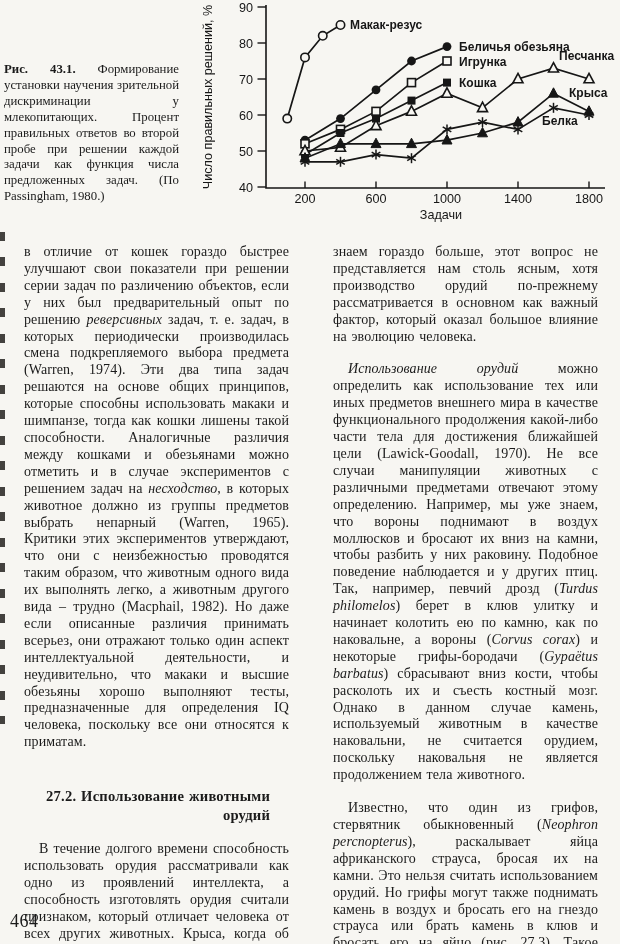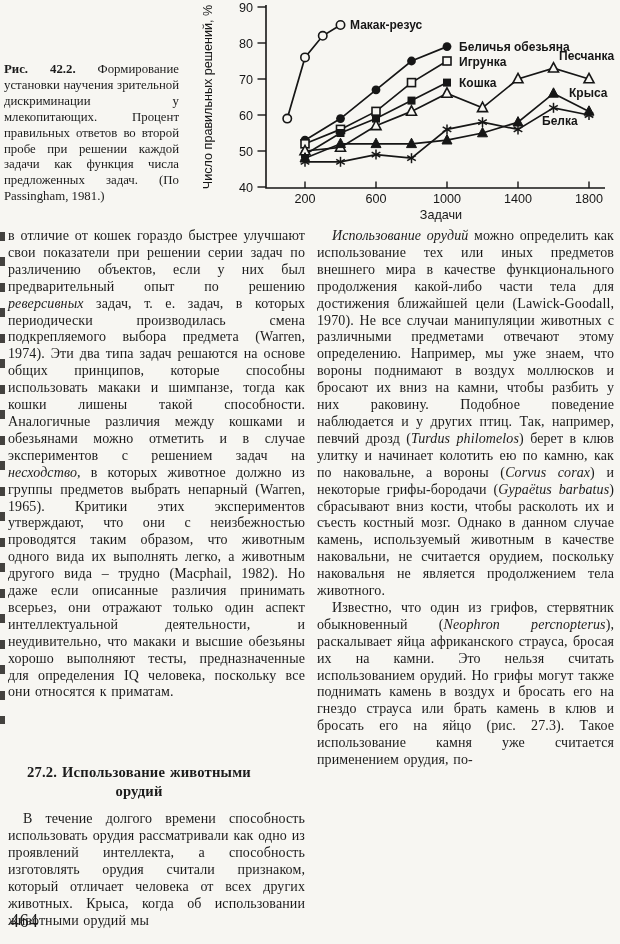--- a/index.html
+++ b/index.html
@@ -27,41 +27,41 @@
   .tick{font:12.6px "Liberation Sans",sans-serif;}
   .axis-label{font:12.6px "Liberation Sans",sans-serif;}
   .series-label{font:700 12px "Liberation Sans",sans-serif;}
   .col{
     position:absolute;top:228px;width:297px;
     font-size:14px;line-height:16.9px;text-align:justify;
     letter-spacing:.1px;word-spacing:1px;
   }
   .col-left{left:8px;}
   .col-right{left:317px;}
-  .para{margin:0;}
+  .para{margin:16px;}
   .para.indent{text-indent:15px;}
   .heading{
-    margin:62px 0 10px 0;width:262px;
+    margin:36px 0 10px 0;width:262px;
     font-size:14.6px;line-height:19px;font-weight:700;
-    text-align:center;letter-spacing:.2px;
+    text-align:right;letter-spacing:.2px;
   }
   .page-number{
     position:absolute;left:10px;top:911px;
     font-size:18px;letter-spacing:.5px;
   }
 </style>
 </head>
 <body>
 
 <div class="page">
 
   <div class="edge-marks"></div>
 
   <figure class="figure">
-    <figcaption class="caption"><b>Рис. 42.2.</b><span> Формирование установки научения зрительной дискриминации у млекопитающих. Процент правильных ответов во второй пробе при решении каждой задачи как функция числа предложенных задач. (По Passingham, 1981.)</span></figcaption>
+    <figcaption class="caption"><b>Рис. 43.1.</b><span> Формирование установки научения зрительной дискриминации у млекопитающих. Процент правильных ответов во второй пробе при решении каждой задачи как функция числа предложенных задач. (По Passingham, 1980.)</span></figcaption>
     <svg id="chart-svg" class="chart" width="435" height="225" viewBox="0 0 435 225" xmlns="http://www.w3.org/2000/svg">
         <path d="M81 5 V188 H420" fill="none" stroke="#161616" stroke-width="1.6"></path>
         <line x1="72.5" y1="187" x2="81" y2="187" stroke="#161616" stroke-width="1.4"></line>
         <text x="68" y="191.5" text-anchor="end" class="tick">40</text>
         <line x1="72.5" y1="151" x2="81" y2="151" stroke="#161616" stroke-width="1.4"></line>
         <text x="68" y="155.5" text-anchor="end" class="tick">50</text>
         <line x1="72.5" y1="115" x2="81" y2="115" stroke="#161616" stroke-width="1.4"></line>
         <text x="68" y="119.5" text-anchor="end" class="tick">60</text>
         <line x1="72.5" y1="79" x2="81" y2="79" stroke="#161616" stroke-width="1.4"></line>
         <text x="68" y="83.5" text-anchor="end" class="tick">70</text>
@@ -162,19 +162,20 @@
       </svg>
   </figure>
 
   <div class="col col-left">
     <p class="para"><span>в отличие от кошек гораздо быстрее улучшают свои показатели при решении серии задач по различению объектов, если у них был предварительный опыт по решению </span><i>реверсивных</i><span> задач, т. е. задач, в которых периодически производилась смена подкрепляемого выбора предмета (Warren, 1974). Эти два типа задач решаются на основе общих принципов, которые способны использовать макаки и шимпанзе, тогда как кошки лишены такой способности. Аналогичные различия между кошками и обезьянами можно отметить и в случае экспериментов с решением задач на </span><i>несходство</i><span>, в которых животное должно из группы предметов выбрать непарный (Warren, 1965). Критики этих экспериментов утверждают, что они с неизбежностью проводятся таким образом, что животным одного вида их выполнять легко, а животным другого вида – трудно (Macphail, 1982). Но даже если описанные различия принимать всерьез, они отражают только один аспект интеллектуальной деятельности, и неудивительно, что макаки и высшие обезьяны хорошо выполняют тесты, предназначенные для определения IQ человека, поскольку все они относятся к приматам.</span></p>
     <h2 class="heading">27.2. Использование животными орудий</h2>
     <p class="para indent"><span>В течение долгого времени способность использовать орудия рассматривали как одно из проявлений интеллекта, а способность изготовлять орудия считали признаком, который отличает человека от всех других животных. Крыса, когда об использовании животными орудий мы</span></p>
   </div>
 
   <div class="col col-right">
+    <p class="para"><span>знаем гораздо больше, этот вопрос не представляется нам столь ясным, хотя производство орудий по-прежнему рассматривается в основном как важный фактор, который оказал большое влияние на эволюцию человека.</span></p>
     <p class="para indent"><i>Использование орудий</i><span> можно определить как использование тех или иных предметов внешнего мира в качестве функционального продолжения какой-либо части тела для достижения ближайшей цели (Lawick-Goodall, 1970). Не все случаи манипуляции животных с различными предметами отвечают этому определению. Например, мы уже знаем, что вороны поднимают в воздух моллюсков и бросают их вниз на камни, чтобы разбить у них раковину. Подобное поведение наблюдается и у других птиц. Так, например, певчий дрозд (</span><i>Turdus philomelos</i><span>) берет в клюв улитку и начинает колотить ею по камню, как по наковальне, а вороны (</span><i>Corvus corax</i><span>) и некоторые грифы-бородачи (</span><i>Gypaëtus barbatus</i><span>) сбрасывают вниз кости, чтобы расколоть их и съесть костный мозг. Однако в данном случае камень, используемый животным в качестве наковальни, не считается орудием, поскольку наковальня не является продолжением тела животного.</span></p>
     <p class="para indent"><span>Известно, что один из грифов, стервятник обыкновенный (</span><i>Neophron percnopterus</i><span>), раскалывает яйца африканского страуса, бросая их на камни. Это нельзя считать использованием орудий. Но грифы могут также поднимать камень в воздух и бросать его на гнездо страуса или брать камень в клюв и бросать его на яйцо (рис. 27.3). Такое использование камня уже считается применением орудия, по-</span></p>
   </div>
 
   <div class="page-number">464</div>
 
 </div>
 
 </body></html>

